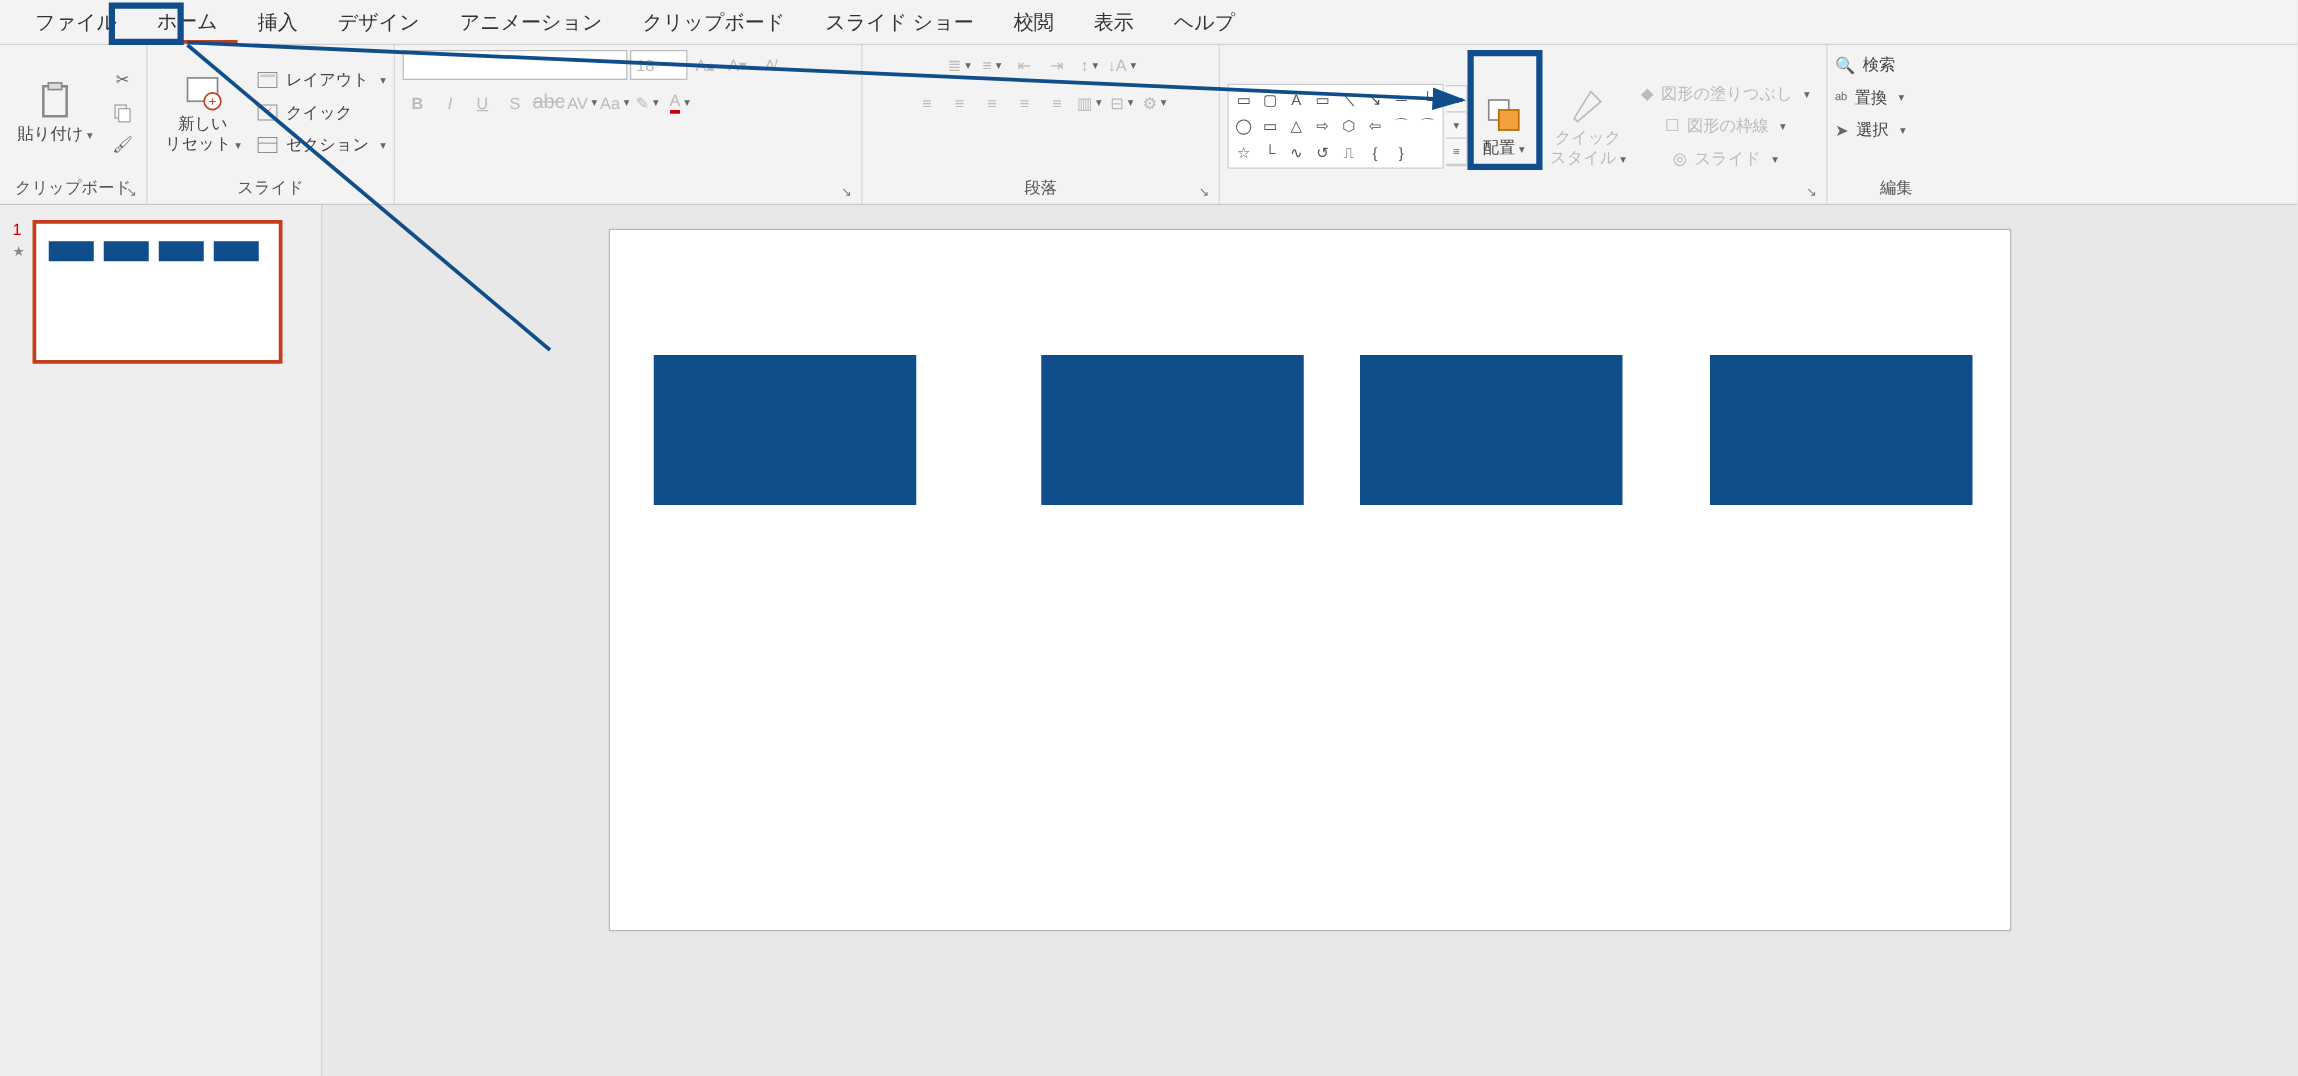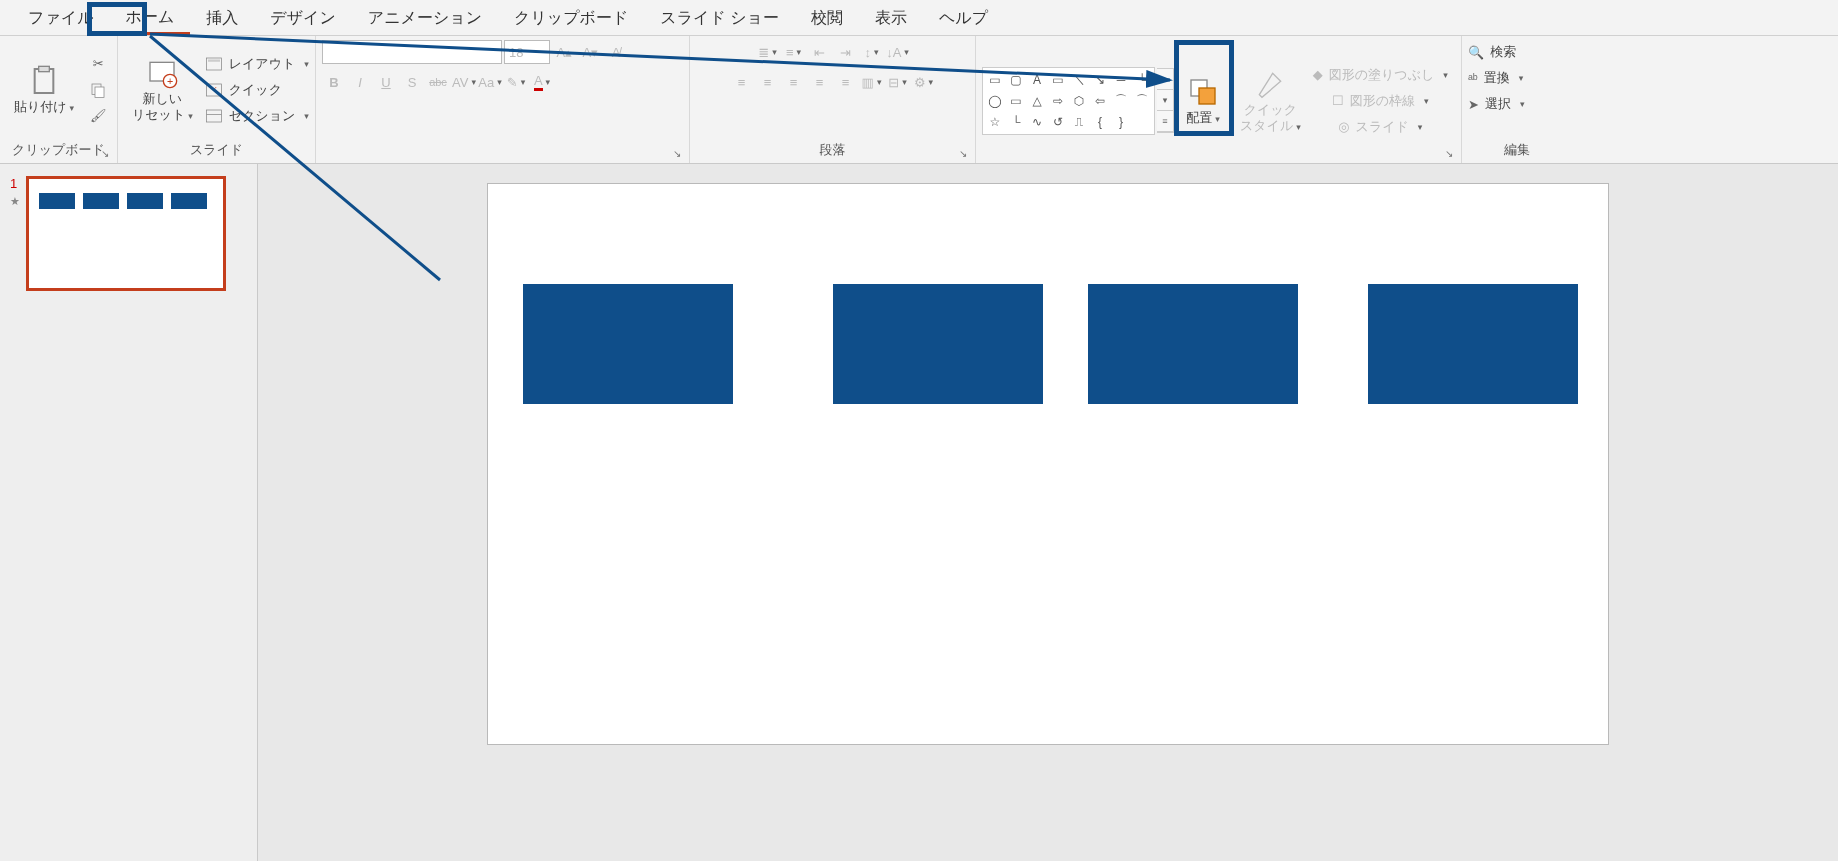--- a/index.html
+++ b/index.html
@@ -151,21 +151,21 @@
           </div>
         <div class="mini-btn disabled">A▴</div>
         <div class="mini-btn disabled">A▾</div>
         <div class="mini-btn disabled">A̸</div>
       </div>
       <div class="row">
         <div class="mini-btn disabled" style="font-weight:bold">B</div>
         <div class="mini-btn disabled" style="font-style:italic">I</div>
         <div class="mini-btn disabled" style="text-decoration:underline">U</div>
         <div class="mini-btn disabled">S</div>
-        <div class="mini-btn disabled" style="text-decoration:line-through;font-size:11px">abc</div>
+        <div class="mini-btn disabled" style="text-decoration:line-through;font-size:16px">abc</div>
         <div class="mini-btn disabled dropdown-arrow">AV</div>
         <div class="mini-btn disabled dropdown-arrow">Aa</div>
         <div class="mini-btn disabled dropdown-arrow">
             <span>✎</span>
           </div>
         <div class="mini-btn disabled dropdown-arrow">
             <span style="border-bottom:3px solid #c00">A</span>
           </div>
       </div>
     </div>

